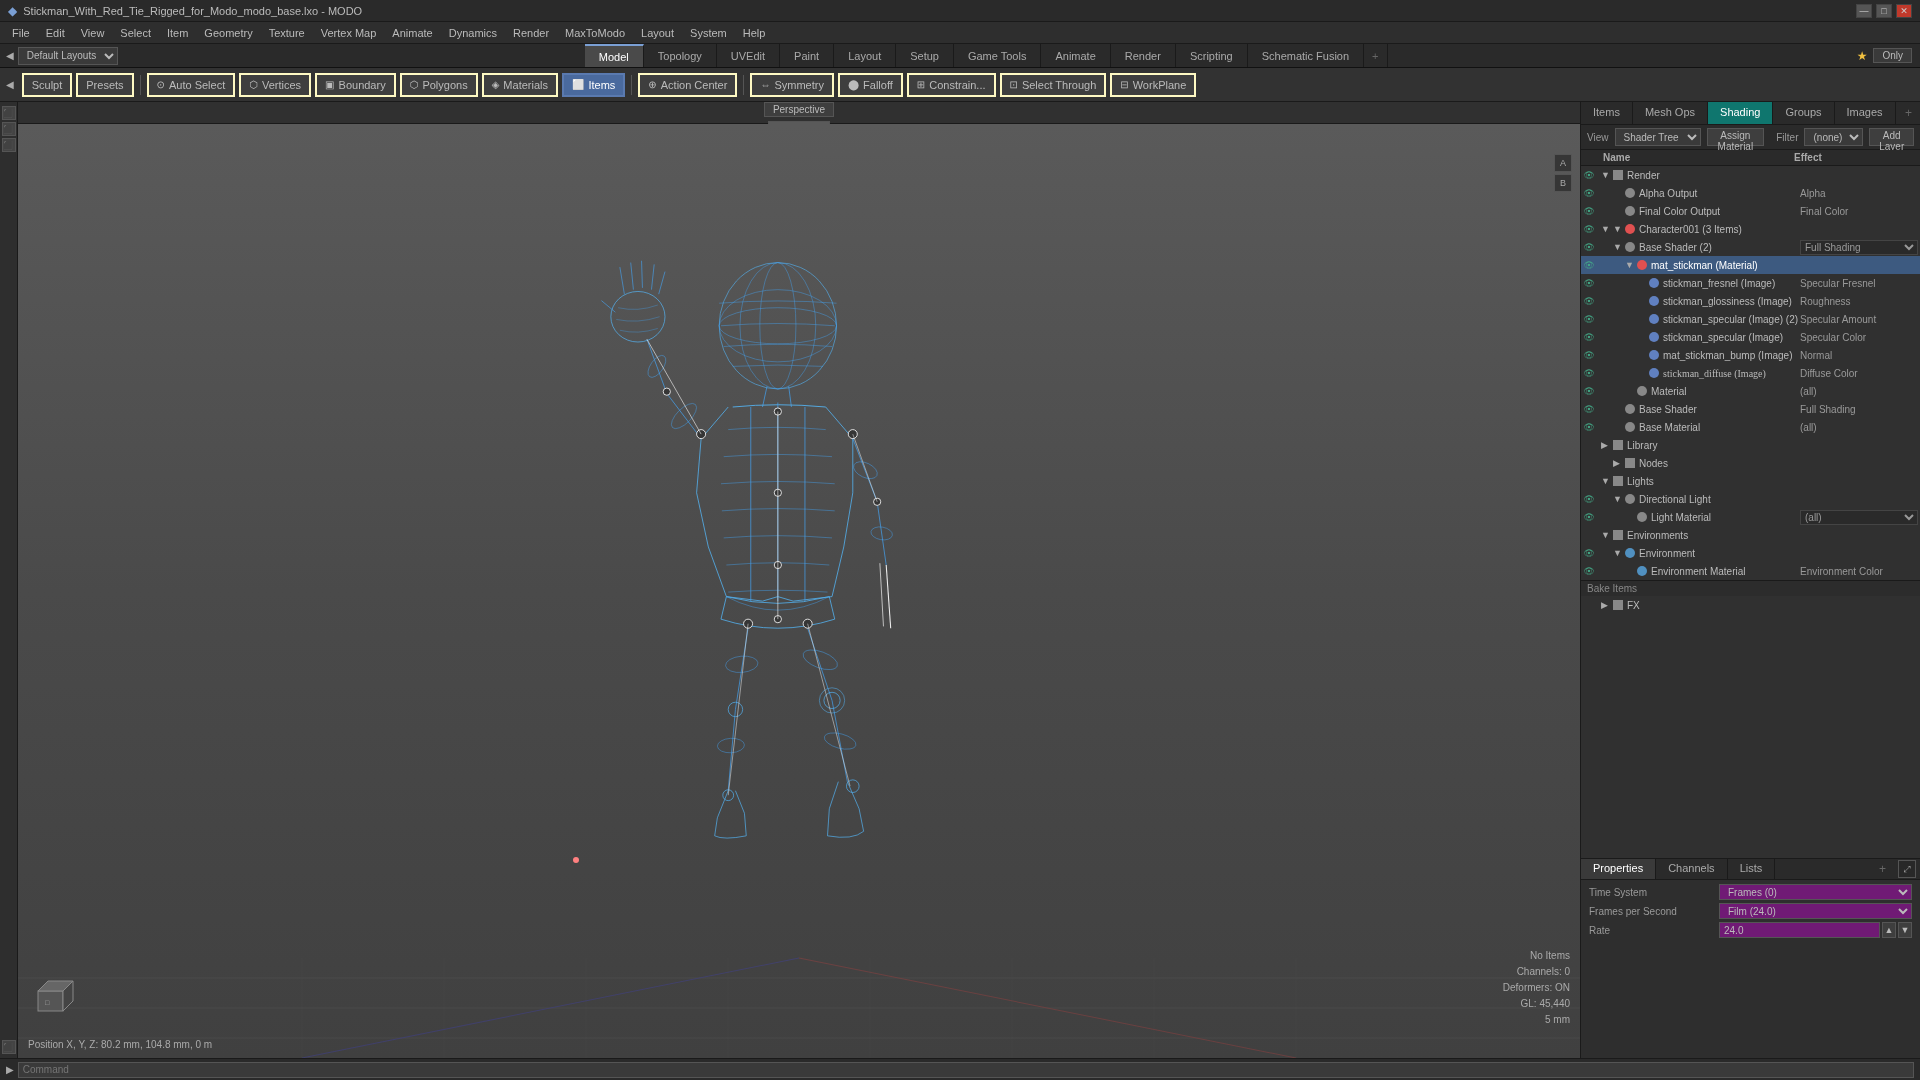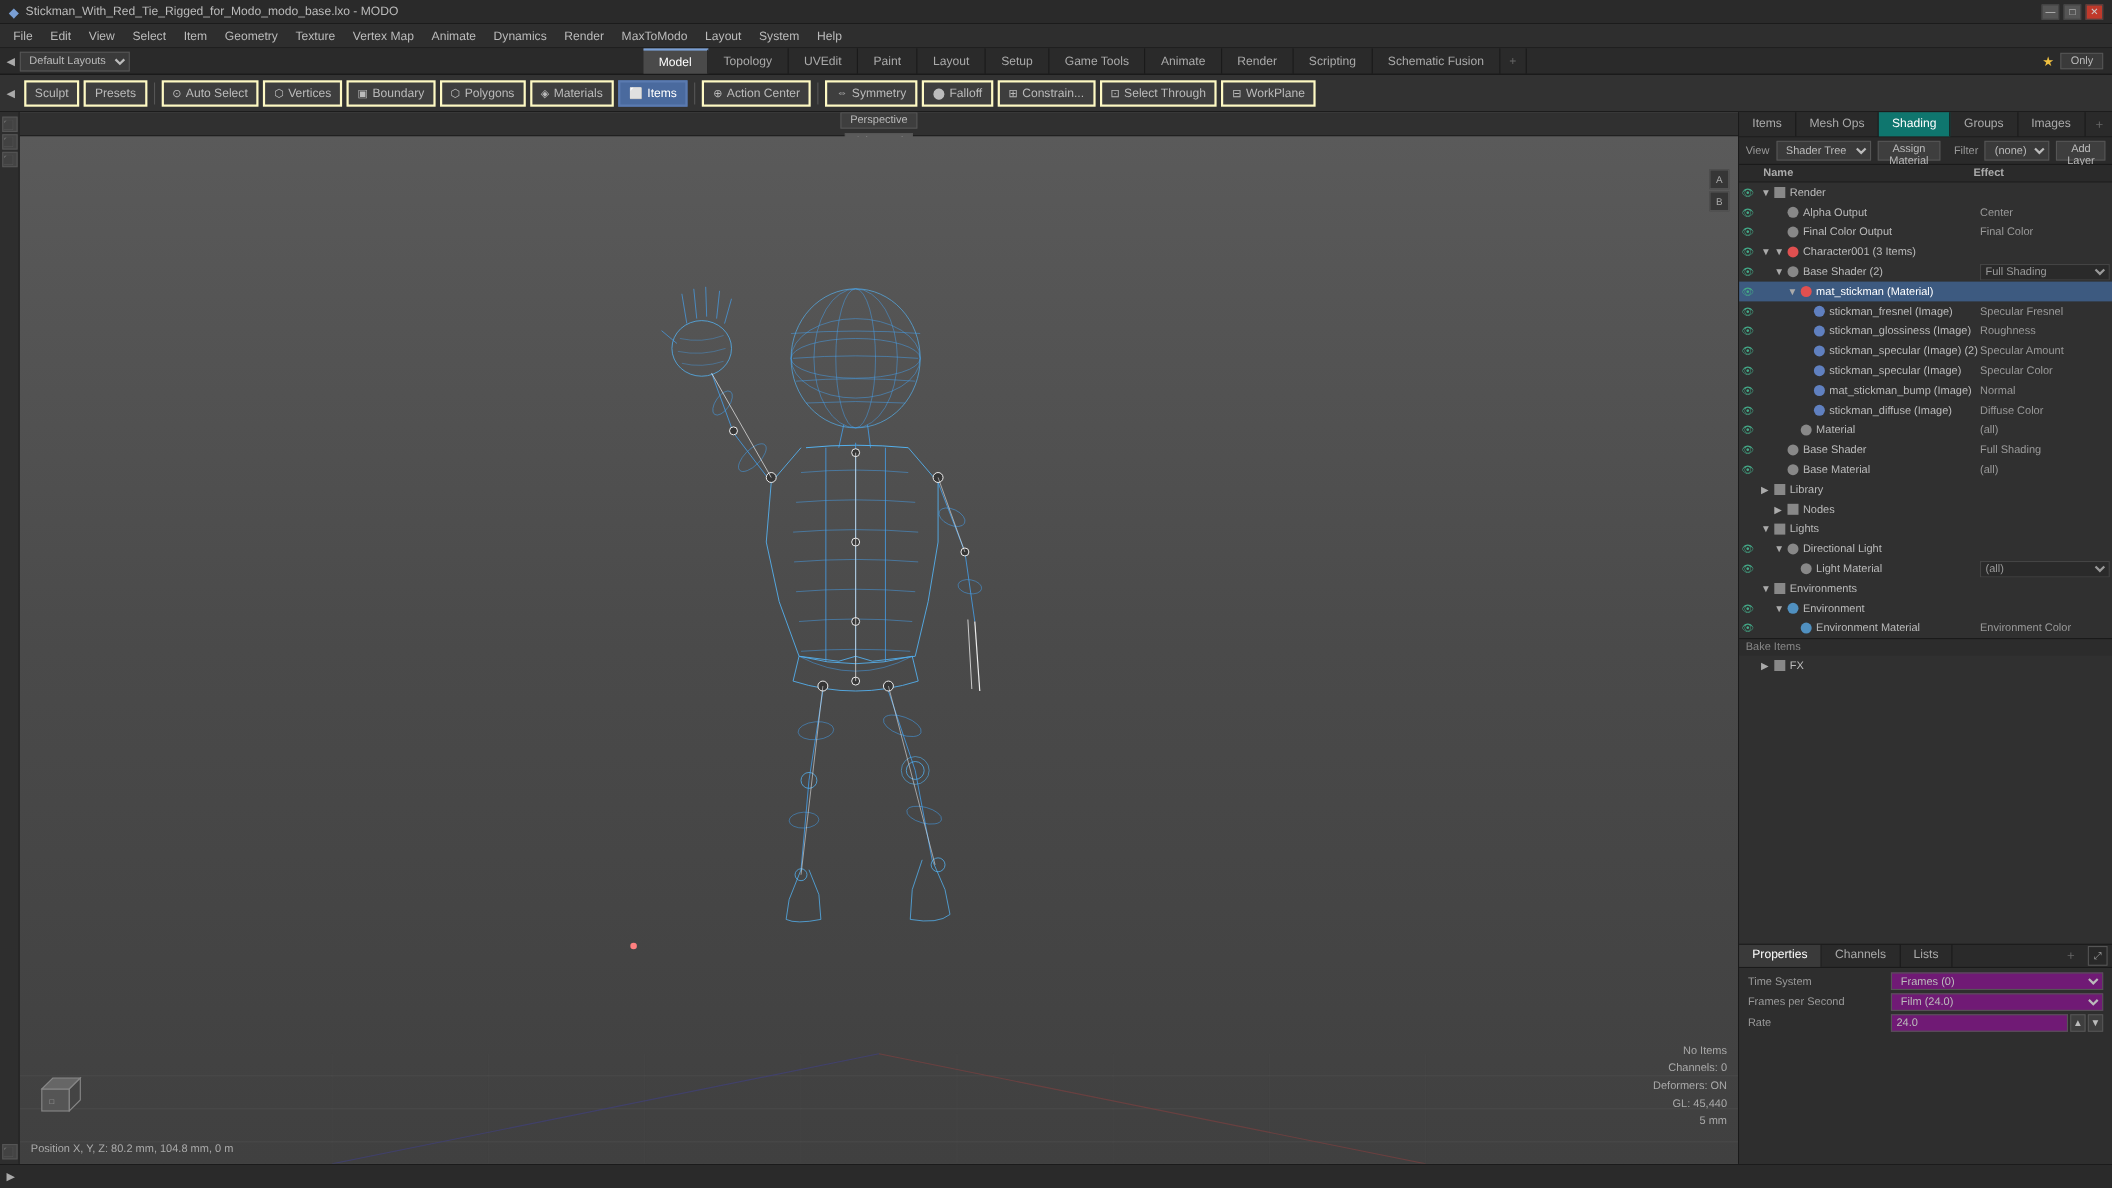--- a/index.html
+++ b/index.html
@@ -476,21 +476,21 @@
         <div class="st-effect"></div>
       </div>
 
       <div class="st-row">
         <div class="st-visibility" style="color:#4a8;">👁</div>
         <div class="indent-1" style="display:flex;align-items:center;flex:1;gap:2px;">
           <span style="width:10px;display:inline-block;"></span>
           <span class="icon-circle" style="background:#888;"></span>
           <span class="st-name">Alpha Output</span>
         </div>
-        <div class="st-effect">Center</div>
+        <div class="st-effect">Alpha</div>
       </div>
 
       <div class="st-row">
         <div class="st-visibility" style="color:#4a8;">👁</div>
         <div class="indent-1" style="display:flex;align-items:center;flex:1;gap:2px;">
           <span style="width:10px;display:inline-block;"></span>
           <span class="icon-circle" style="background:#888;"></span>
           <span class="st-name">Final Color Output</span>
         </div>
         <div class="st-effect">Final Color</div>
@@ -576,21 +576,21 @@
         <div class="indent-3" style="display:flex;align-items:center;flex:1;gap:2px;">
           <span style="width:10px;display:inline-block;"></span>
           <span class="icon-circle" style="background:#6080c0;"></span>
           <span class="st-name">mat_stickman_bump (Image)</span>
         </div>
         <div class="st-effect">Normal</div>
       </div>
 
       <div class="st-row">
         <div class="st-visibility" style="color:#4a8;">👁</div>
-        <div class="indent-3" style="display:flex;align-items:center;flex:1;gap:2px;">
+        <div class="indent-3" style="display:flex;align-items:center;flex:1;gap:2px;font-family:Liberation Serif, serif;">
           <span style="width:10px;display:inline-block;"></span>
           <span class="icon-circle" style="background:#6080c0;"></span>
           <span class="st-name">stickman_diffuse (Image)</span>
         </div>
         <div class="st-effect">Diffuse Color</div>
       </div>
 
       <div class="st-row">
         <div class="st-visibility" style="color:#4a8;">👁</div>
         <div class="indent-2" style="display:flex;align-items:center;flex:1;gap:2px;">
@@ -759,13 +759,14 @@
             <div class="prop-spin-btn">▼</div>
           </div>
         </div>
       </div>
     </div>
   </div>
 </div>
 
 <div id="cmd-bar">
   <span id="cmd-arrow">▶</span>
+  <input id="cmd-input" type="text" placeholder="Command" style="">
 </div>
 
 </body></html>

